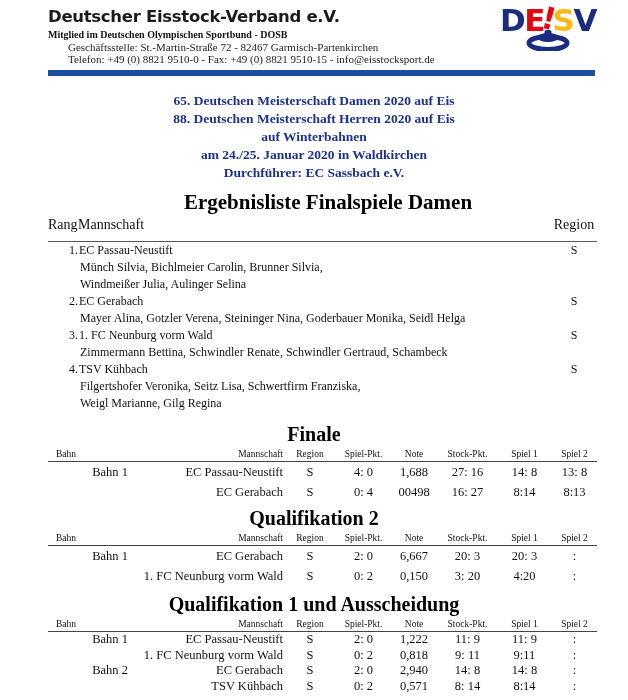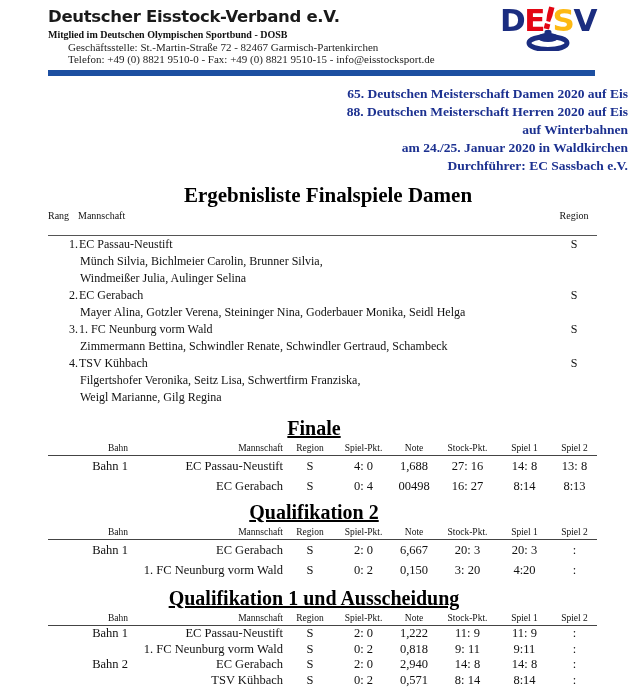--- a/index.html
+++ b/index.html
@@ -25,52 +25,52 @@
                 font-family:"DejaVu Sans","Liberation Sans",sans-serif;font-weight:bold;
                 font-size:31px;line-height:32px;letter-spacing:-1.5px;}
   .ltr-d,.ltr-v{color:var(--logo-navy);}
   .ltr-e{color:var(--logo-red);}
   .ltr-s{color:var(--logo-yellow);}
   .ltr-ex{color:var(--logo-red);transform:rotate(14deg);display:inline-block;
           margin:0 -2px;position:relative;top:-2px;z-index:2;}
   .stock{margin-top:-7px;}
 
   
-  .event-title{margin-top:9px;text-align:right;color:var(--title-blue);
+  .event-title{margin-top:16px;text-align:center;color:var(--title-blue);
                font-weight:bold;font-size:13.5px;line-height:18px;}
 
   
   .results-title{text-align:center;font-size:21px;font-weight:bold;margin:8px 0 2px;color:#000;padding-left:28px;}
   table{border-collapse:collapse;table-layout:fixed;}
   .rank-table{width:549px;margin-left:48px;font-size:12px;}
   .rank-table col.c-rank{width:30px;} .rank-table col.c-region{width:46px;}
-  .rank-table thead th{font-weight:normal;font-size:10px;padding:0 0 14px 0;
+  .rank-table thead th{font-weight:normal;font-size:14px;padding:0 0 8px 0;
                        border-bottom:1px solid var(--rule-gray);}
   .rank-table thead th:nth-child(1){text-align:left;}
   .rank-table thead th:nth-child(2){text-align:left;}
   .rank-table thead th:nth-child(3){text-align:center;}
   .rank-table td{padding:0;line-height:17px;vertical-align:top;}
   .rank-table td:nth-child(1){text-align:right;}
   .rank-table td:nth-child(2){text-align:left;padding-left:1px;}
   .rank-table td:nth-child(3){text-align:center;}
   .rank-table .player-row td{padding-left:2px;}
 
   
-  .section-title{text-align:center;font-size:20px;font-weight:bold;color:#000;margin:0;text-decoration:underline;}
+  .section-title{text-align:center;font-size:20px;font-weight:bold;color:#000;margin:0;}
   .mt-finale .section-title{margin-top:11px;}
   .mt-q2 .section-title{margin-top:5px;}
   .mt-q1 .section-title{margin-top:7px;}
   .match{width:549px;margin-left:48px;margin-top:2px;}
   .match col:nth-child(1){width:80px;}  .match col:nth-child(2){width:155px;}
   .match col:nth-child(3){width:54px;}  .match col:nth-child(4){width:53px;}
   .match col:nth-child(5){width:48px;}  .match col:nth-child(6){width:59px;}
   .match col:nth-child(7){width:55px;}  .match col:nth-child(8){width:45px;}
   .match thead th{font-weight:normal;font-size:9.5px;padding:1px 0 2px;color:#111;
                   border-bottom:1px solid #444;text-align:center;white-space:nowrap;}
-  .match thead th:nth-child(1){text-align:right;padding-left:8px;}
+  .match thead th:nth-child(1){text-align:left;padding-left:8px;}
   .match thead th:nth-child(2){text-align:right;}
   .match td{font-size:12.5px;padding:0;text-align:center;white-space:nowrap;}
   .match td:nth-child(1){text-align:right;padding-left:8px;margin-top:28px;}
   .match td:nth-child(2){text-align:right;}
   .mt-finale .match td,.mt-q2 .match td{line-height:20px;}
   .mt-q1 .match td{line-height:15.5px;}
 </style>
 </head>
 <body>
 

